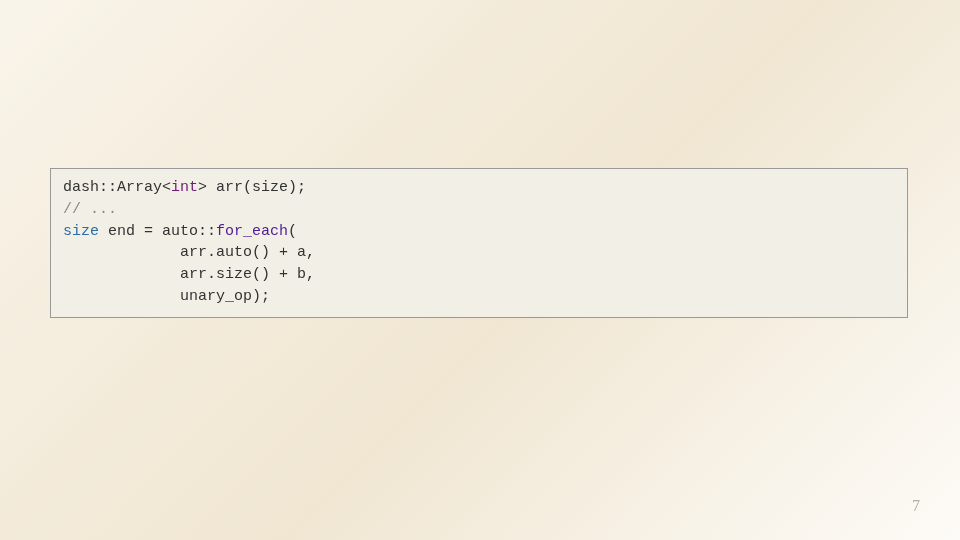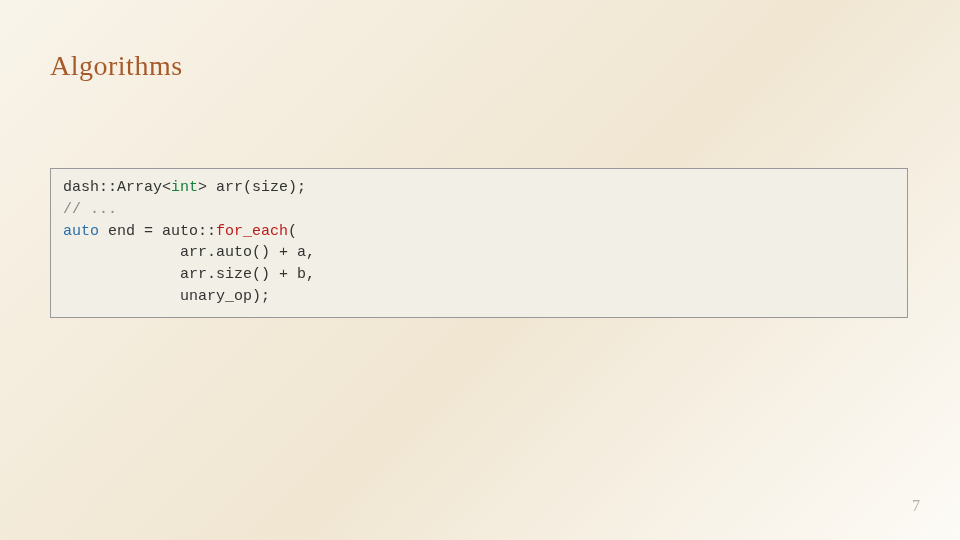--- a/index.html
+++ b/index.html
@@ -38,42 +38,41 @@
     box-sizing: border-box;
     padding: 8px 12px;
     font-family: "Consolas", "Courier New", monospace;
     font-size: 15px;
     line-height: 1.45;
     color: #333;
     white-space: pre;
     overflow: hidden;
   }
   
-  .kw-type  { color: #15803d; }  
+  .kw-type  { color: #701a75; }  
   .kw-auto  { color: #2a6fa8; }  
   .kw-comm  { color: #8a8a8a; }  
-  .kw-blue  { color: #b91c1c; }  
+  .kw-blue  { color: #4c1d95; }  
   .page-num {
     position: absolute;
     right: 40px;
     bottom: 25px;
     font-family: Georgia, serif;
     font-size: 16px;
     color: #b0aea8;
   }
 </style>
 </head>
 <body>
 
 <div class="slide">
 
-  <div class="title">Algorithms</div>
 
   <div class="code-box"><span>dash::Array&lt;</span><span class="kw-type">int</span><span>&gt; arr(size);</span>
 <span class="kw-comm">// ...</span>
-<span class="kw-auto">auto</span><span> end = auto::</span><span class="kw-blue">for_each</span><span>(</span>
+<span class="kw-auto">size</span><span> end = auto::</span><span class="kw-blue">for_each</span><span>(</span>
 <span>             arr.auto() + a,</span>
 <span>             arr.size() + b,</span>
 <span>             unary_op);</span></div>
 
   <div class="page-num">7</div>
 
 </div>
 
 </body></html>

